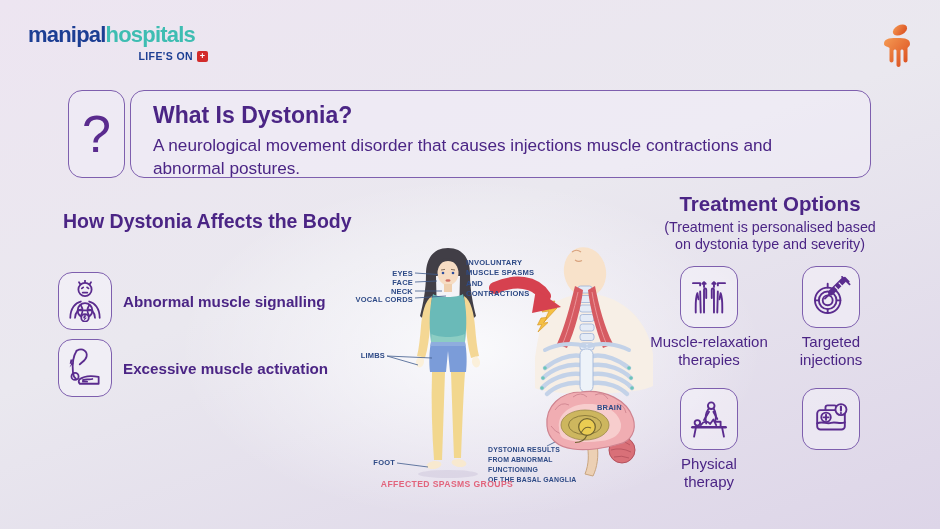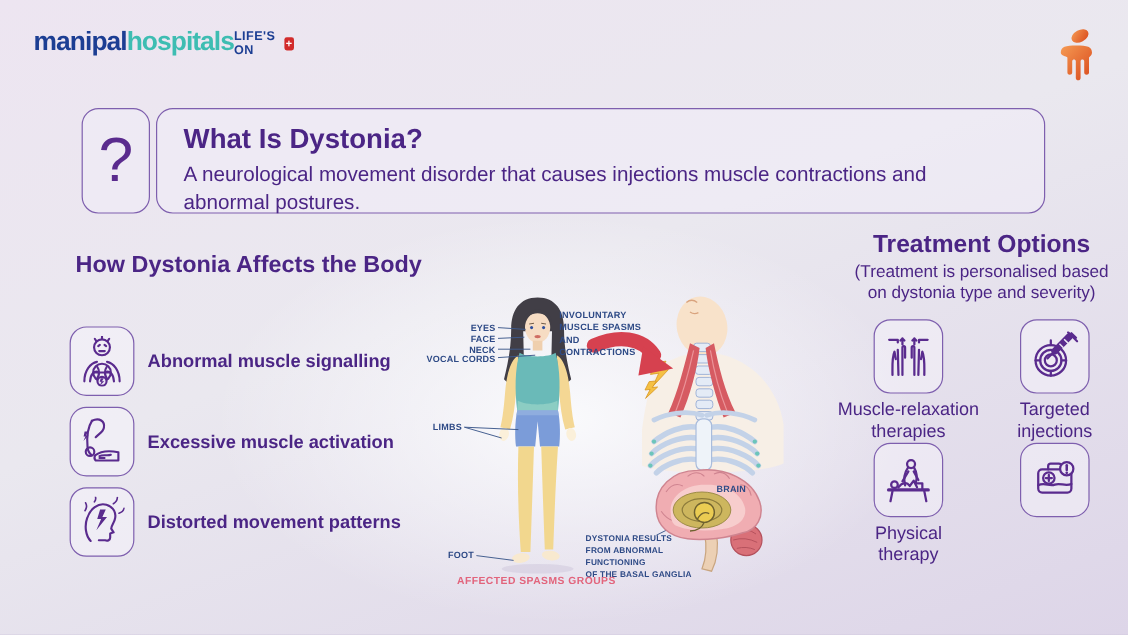--- a/index.html
+++ b/index.html
@@ -5,21 +5,21 @@
   * { margin:0; padding:0; box-sizing:border-box; }
   html,body { background:#cfc7dd; }
   .stage {
     position:relative; width:940px; height:529px; overflow:hidden;
     font-family:"Liberation Sans", sans-serif;
     background:
       radial-gradient(ellipse 430px 250px at 50% 66%, rgba(253,254,255,0.85), rgba(253,254,255,0) 68%),
       linear-gradient(160deg, #ede5f1 0%, #eae8ef 45%, #ddd5e8 100%);
   }
   
-  .logo { position:absolute; left:28px; top:22px; display:flex; flex-direction:row; width:180px; }
+  .logo { position:absolute; left:28px; top:22px; display:flex; flex-direction:column; width:180px; }
   .logo-line { font-size:22px; font-weight:bold; letter-spacing:-0.8px; white-space:nowrap; }
   .logo-primary { color:#1c3e93; }
   .logo-secondary { color:#3ebdb2; }
   .tagline-row { display:flex; justify-content:flex-end; align-items:center; gap:4px; margin-top:2px; }
   .tagline { font-size:10.5px; font-weight:bold; color:#1c3e93; letter-spacing:0.4px; }
   .cross { width:11px; height:11px; background:#d22b2b; color:#fff; font-size:9px; font-weight:bold;
            line-height:11px; text-align:center; border-radius:2px; }
   .brandmark { position:absolute; left:878px; top:22px; }
   
   .pbox { background:rgba(240,237,248,0.55); border:1.5px solid #7e5fae; border-radius:14px; }
@@ -40,24 +40,24 @@
   .diagram svg.scene { position:absolute; left:0; top:0; }
   .dlabel { position:absolute; font-size:7.5px; font-weight:bold; color:#2e4a86; letter-spacing:0.2px; }
   .r-align { text-align:right; }
   .callout { position:absolute; left:131px; top:12px; width:78px; 
              font-size:7.6px; font-weight:bold; color:#2e4a86; line-height:1.35; letter-spacing:0.2px; }
   .brain-caption { position:absolute; left:153px; top:199px; width:104px;
              font-size:6.9px; font-weight:bold; color:#2e4a86; line-height:1.45; letter-spacing:0.2px; }
   .muscle-caption { position:absolute; left:37px; top:233px; width:150px; text-align:center;
              font-size:8.6px; font-weight:bold; color:#e2647c; letter-spacing:0.4px; }
   
-  .treat { position:absolute; left:648px; top:192px; width:244px;margin-left:48px; }
+  .treat { position:absolute; left:648px; top:192px; width:244px; }
   .treat-title { text-align:center; font-size:20.5px; font-weight:bold; color:#4b2585; }
   .treat-sub { text-align:center; font-size:14.3px; color:#4b2585; line-height:1.22; margin-top:3px; }
-  .treat-grid { display:grid; grid-template-columns:122px 122px; justify-content:center; margin-top:12px; row-gap:1px; }
+  .treat-grid { display:grid; grid-template-columns:122px 122px; justify-content:center; margin-top:12px; row-gap:20px; }
   .treat-cell { display:flex; flex-direction:column; align-items:center; }
   .treat-cell .icon-box { width:58px; height:62px; }
   .treat-label { margin-top:5px; font-size:15px; color:#4b2585; text-align:center; line-height:1.18; }
   .w145{max-width:145px;} .w85{max-width:85px;} .w100{max-width:100px;} .w135{max-width:135px;}
   .ic { stroke:#5a2b8e; stroke-width:1.7; fill:none; stroke-linecap:round; stroke-linejoin:round; }
 </style>
 </head>
 <body>
 
 <div class="stage">
@@ -121,35 +121,20 @@
           <circle cx="8.5" cy="28" r="3.4"></circle>
           <path d="M12.5,31 C17,27.5 24,27 31,28.5 L31,35 L13,35 C12,34 12,32 12.5,31 Z"></path>
           <path d="M16,31.5 C19,30 22,31.5 25,30.5 M16,33 L20,33"></path>
         </g>
         <polygon points="4.2,12 6.8,12 5.3,15.2 7.3,15.2 3.2,19.6 4.9,15.9 3.4,15.9" fill="#5a2b8e"></polygon>
       </svg>
     </div>
     <div class="affect-label">Excessive muscle activation</div>
   </div>
 
-  <div class="affect-item" style="top:406px;">
-    <div class="icon-box">
-      <svg width="38" height="42" viewBox="0 0 36 40" class="icn">
-        <g class="ic">
-          <path d="M9,35 C5,31 4,23 6.2,17 C8.5,9.5 15,4.5 21.5,6.3 C27.5,8 29.8,13.5 28,18.5 C27.2,21 25.3,23 25.3,25.3 L27.2,28.2 L24.5,29.2 L24.5,32.3 C24.5,34.3 22.5,35.3 20.5,34.5 L15.5,34.5"></path>
-          <path d="M4.5,11 q2.2,-3 0.5,-6.2" stroke-width="1.3"></path>
-          <path d="M12,4 q1.5,-2 0.8,-4" stroke-width="1.3"></path>
-          <path d="M27,5.5 q3,-1.8 3.2,-5" stroke-width="1.3"></path>
-          <path d="M31.5,13 q3.2,-0.8 4,-3.8" stroke-width="1.3"></path>
-        </g>
-        <polygon points="16.5,10 21,10 18.3,16 22,16 13.5,26.5 17.3,17.6 14.2,17.6" fill="#5a2b8e"></polygon>
-      </svg>
-    </div>
-    <div class="affect-label">Distorted movement patterns</div>
-  </div>
 
   <div class="diagram">
     <svg class="scene" width="330" height="254" viewBox="0 0 330 254">
 
       <g>
         <ellipse cx="113" cy="228" rx="30" ry="4" fill="#cfc8dd" opacity="0.55"></ellipse>
         <path d="M113,2 C98,2 91,13 91,28 C91,44 88,58 85,70 C89,75 99,76 102,72 L101,30 L125,30 L124,72 C127,76 137,75 141,70 C138,58 135,44 135,28 C135,13 128,2 113,2 Z" fill="#413e46"></path>
         <ellipse cx="113" cy="27" rx="10.5" ry="12.5" fill="#f6dcc3"></ellipse>
         <path d="M101,24 C100,8 126,8 125,24 C122,12 104,12 101,24 Z" fill="#413e46"></path>
         <circle cx="108" cy="27" r="1.3" fill="#2f4f9e"></circle>

